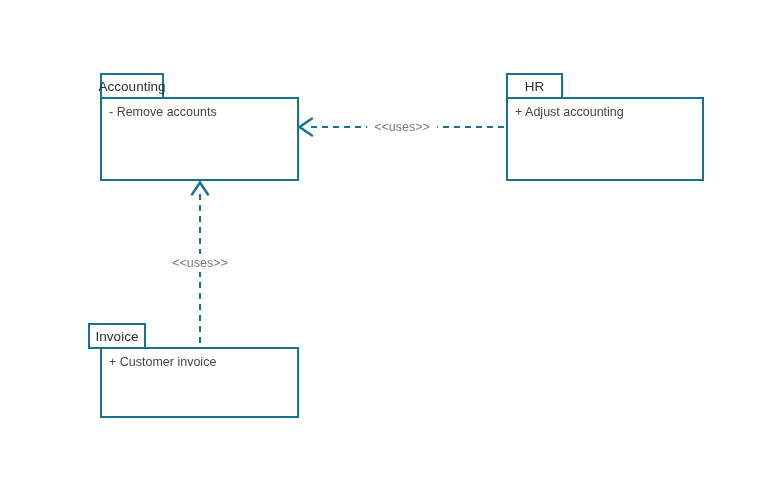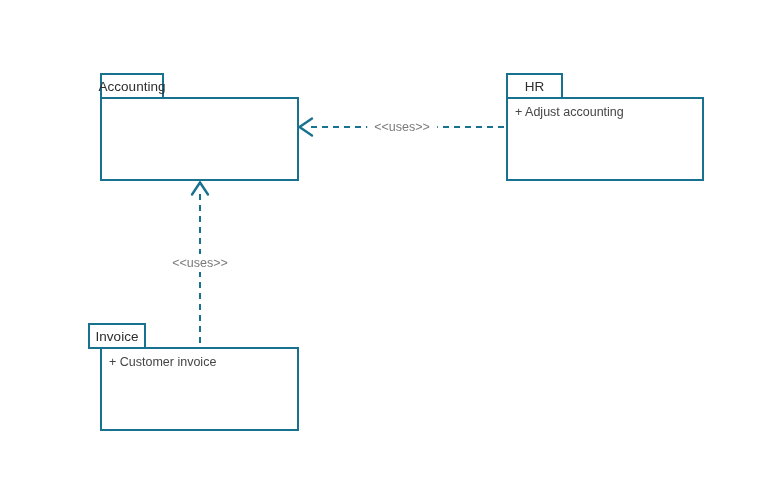--- a/index.html
+++ b/index.html
@@ -65,21 +65,21 @@
     white-space: nowrap;
   }
   
   .tab-accounting  { left: 100px; top: 73px;  width: 64px;  height: 26px; }
   .body-accounting { left: 100px; top: 97px;  width: 199px; height: 84px; }
   
   .tab-hr          { left: 506px; top: 73px;  width: 57px;  height: 26px; }
   .body-hr         { left: 506px; top: 97px;  width: 198px; height: 84px; }
   
   .tab-invoice     { left: 88px; top: 323px; width: 58px;  height: 26px; text-align: right; }
-  .body-invoice    { left: 100px; top: 347px; width: 199px; height: 84px; }
+  .body-invoice    { left: 100px; top: 347px; width: 199px; height: 71px; }
 
   .uses-label {
     position: absolute;
     background: var(--background);
     color: var(--label);
     font-size: 12.5px;
     padding: 2px 7px;
     transform: translate(-50%, -50%);
     white-space: nowrap;
     z-index: 4;
@@ -104,20 +104,21 @@
       <line class="dash-line" x1="200" y1="194" x2="200" y2="347"></line>
       <polyline class="arrow-head" points="192,194.5 200,182.5 208,194.5"></polyline>
     </g>
   </svg>
 
   <div class="package">
     <div class="pkg-tab tab-accounting">
       <span>Accounting</span>
     </div>
     <div class="pkg-body body-accounting">
+      <div class="member">- Remove accounts</div>
     </div>
   </div>
 
   <div class="package">
     <div class="pkg-tab tab-hr">
       <span>HR</span>
     </div>
     <div class="pkg-body body-hr">
       <div class="member">+ Adjust accounting</div>
     </div>

